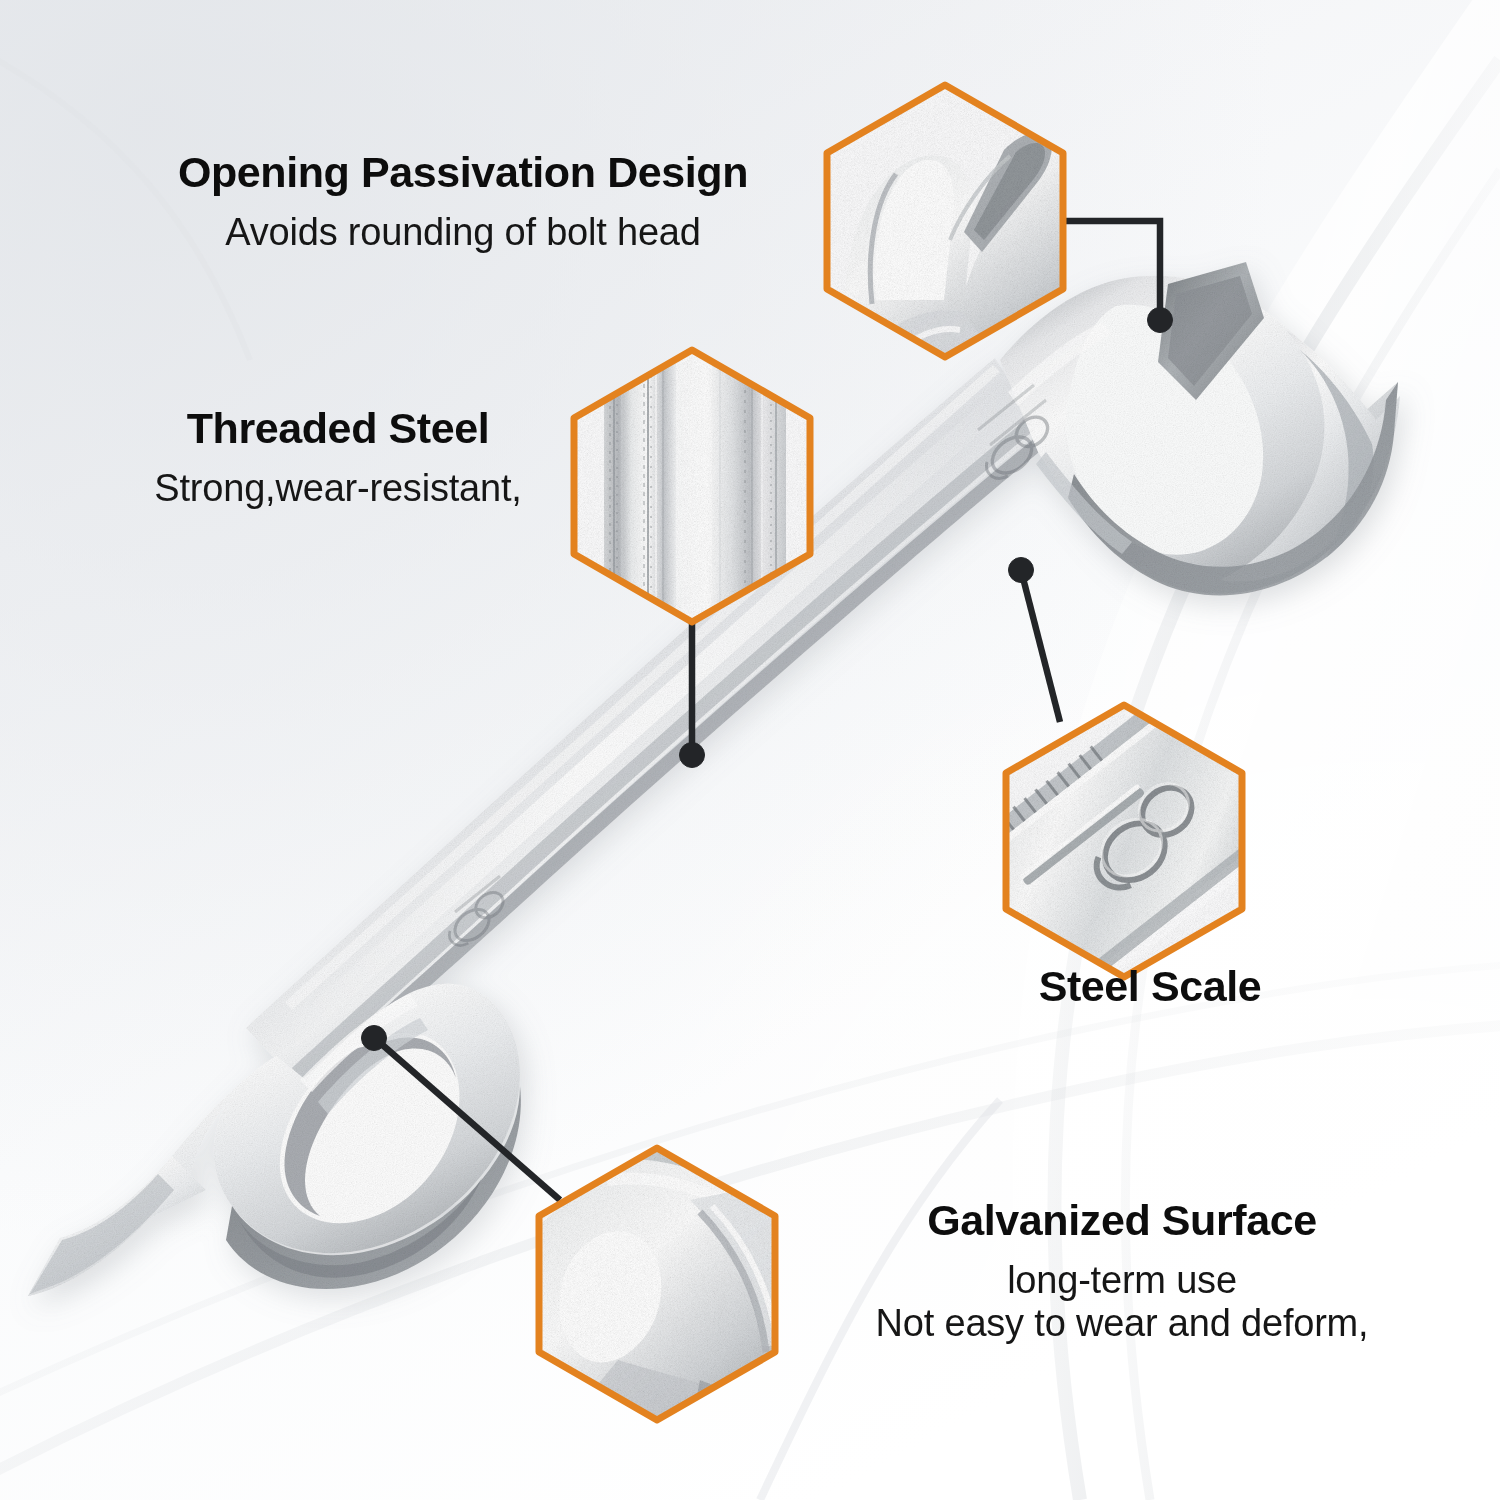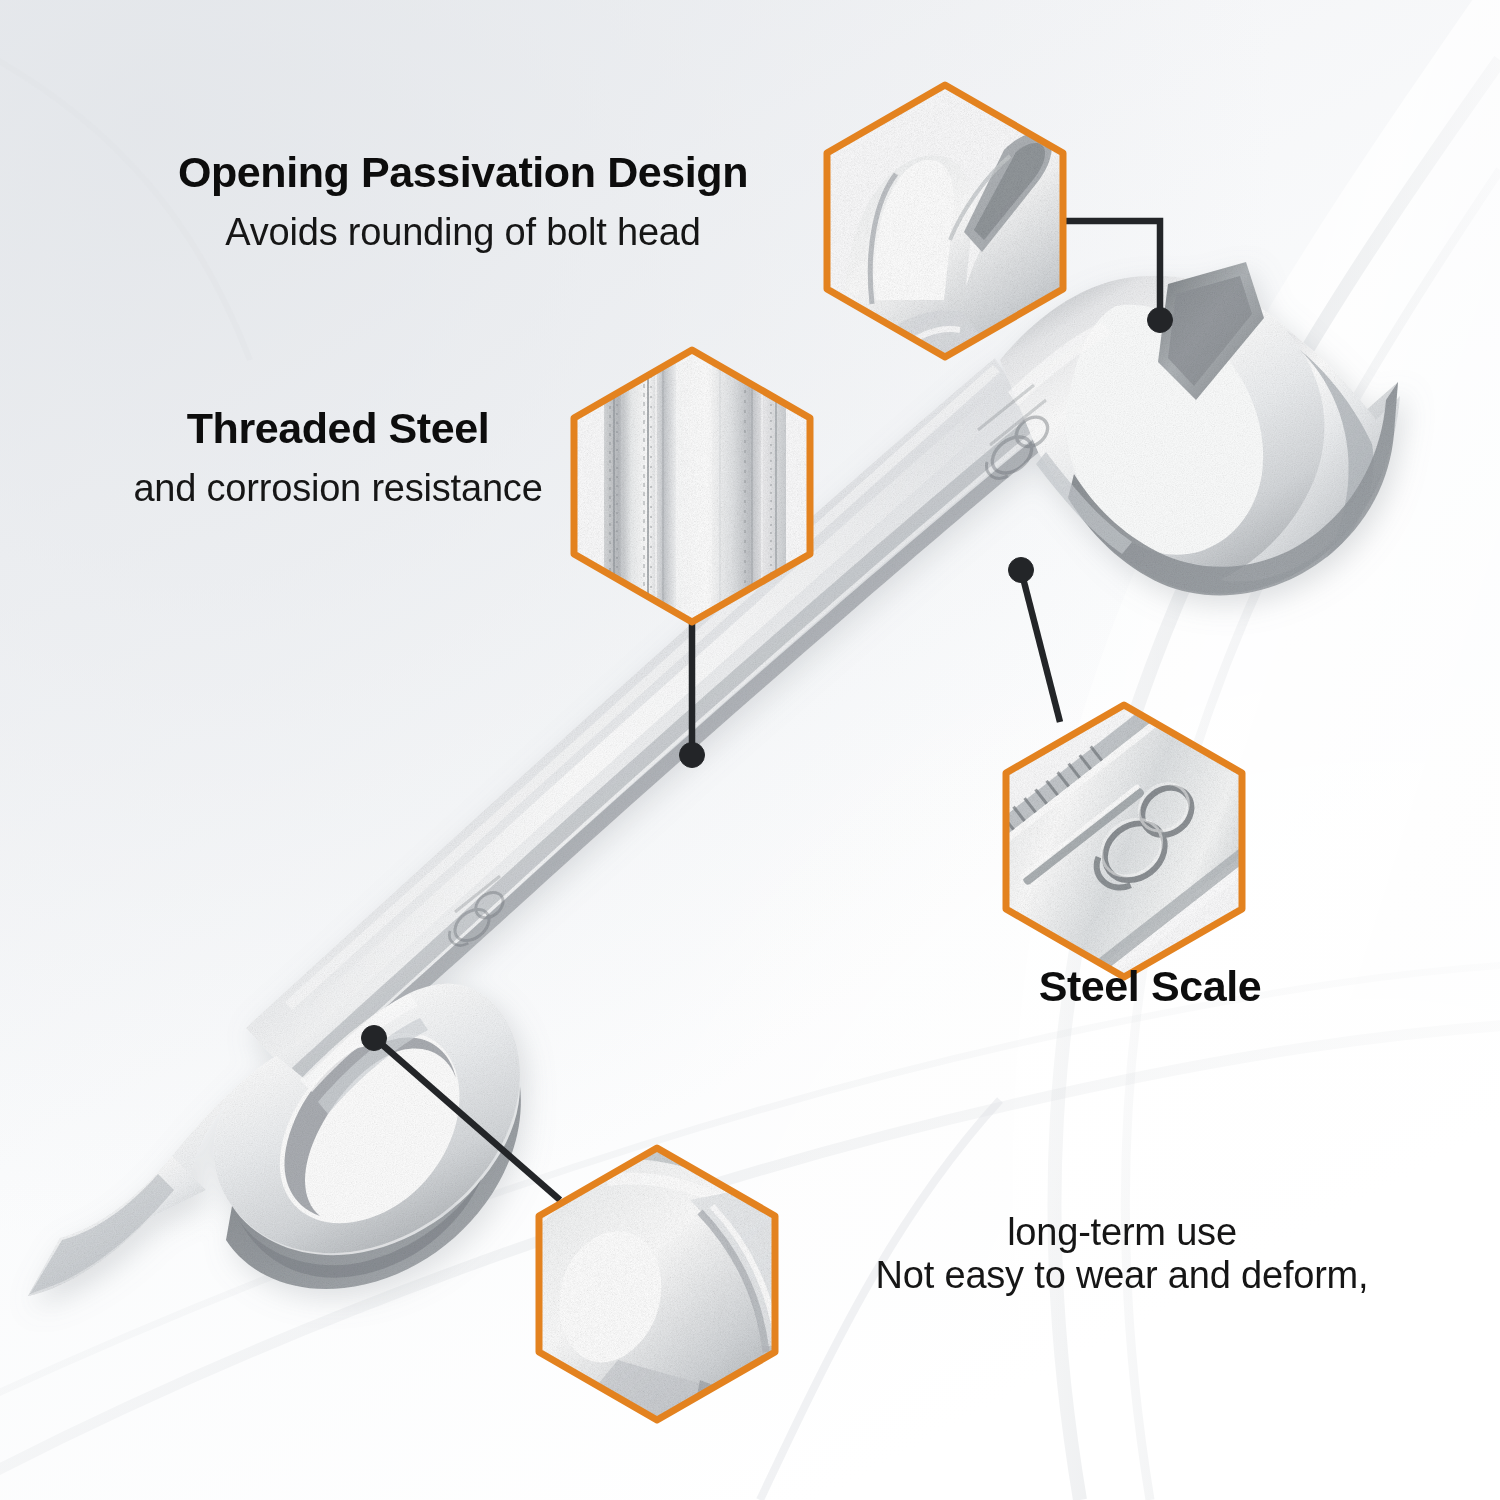--- a/index.html
+++ b/index.html
@@ -491,29 +491,30 @@
     <div class="label-block" id="lbl-opening">
       <div class="label-title">Opening Passivation Design</div>
       <div class="label-sub">
         <span class="ln">Avoids rounding of bolt head</span>
       </div>
     </div>
 
     <div class="label-block" id="lbl-threaded">
       <div class="label-title">Threaded Steel</div>
       <div class="label-sub">
-        <span class="ln">and corrosion resistance</span>
+        <span class="ln">Strong,wear-resistant,</span>
       </div>
     </div>
 
     <div class="label-block" id="lbl-scale">
       <div class="label-title">Steel Scale</div>
     </div>
 
     <div class="label-block" id="lbl-galv">
+      <div class="label-title">Galvanized Surface</div>
       <div class="label-sub">
         <span class="ln">long-term use</span>
         <span class="ln">Not easy to wear and deform,</span>
       </div>
     </div>
 
   </div>
 </div>
 
 </body></html>

